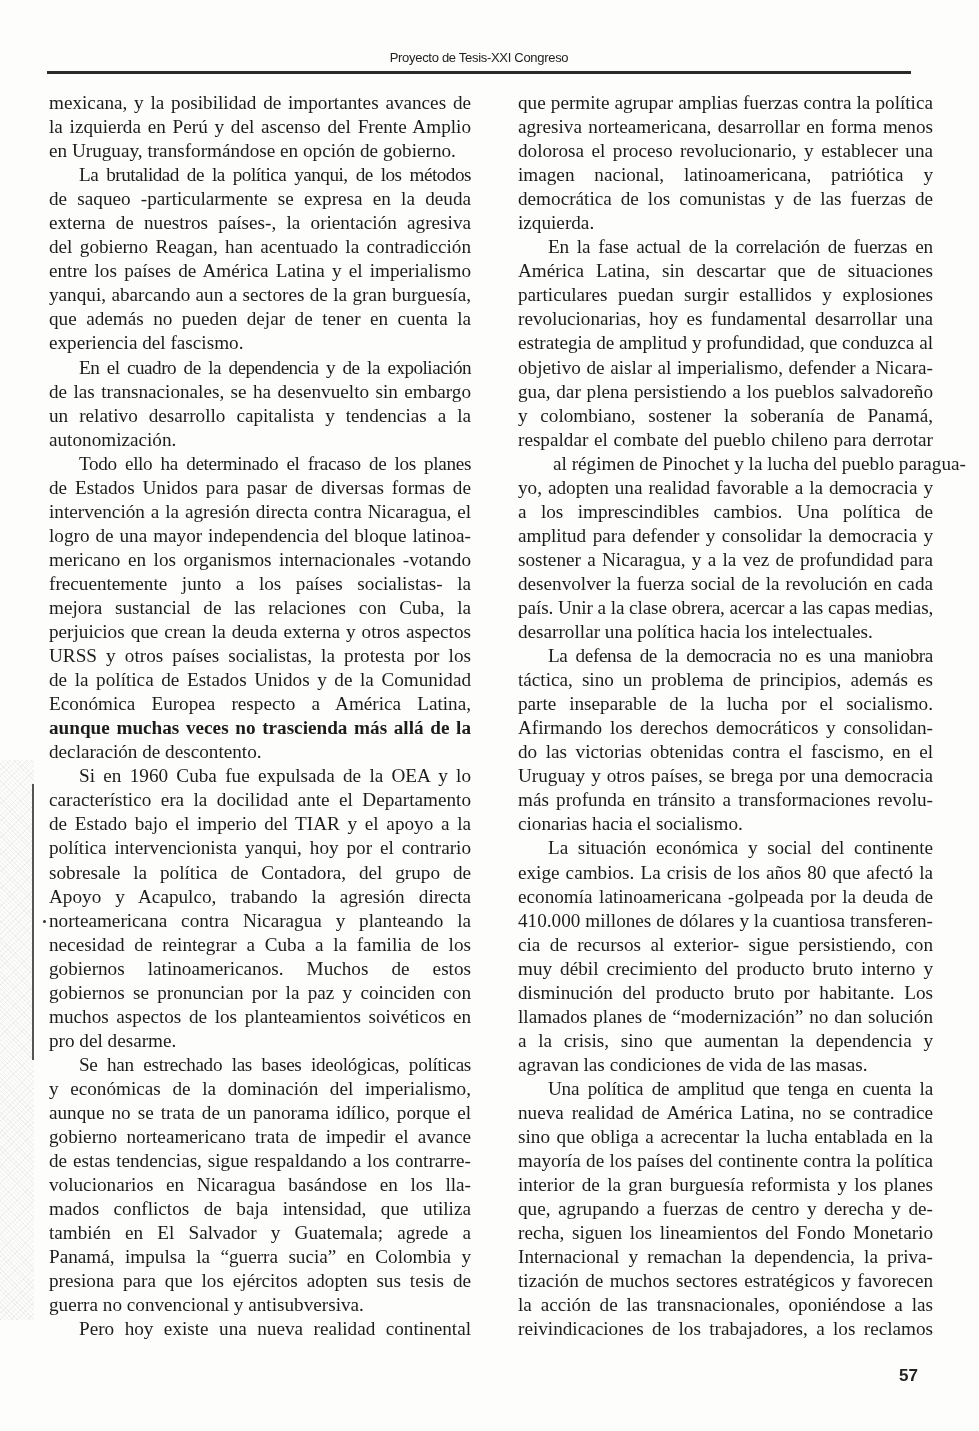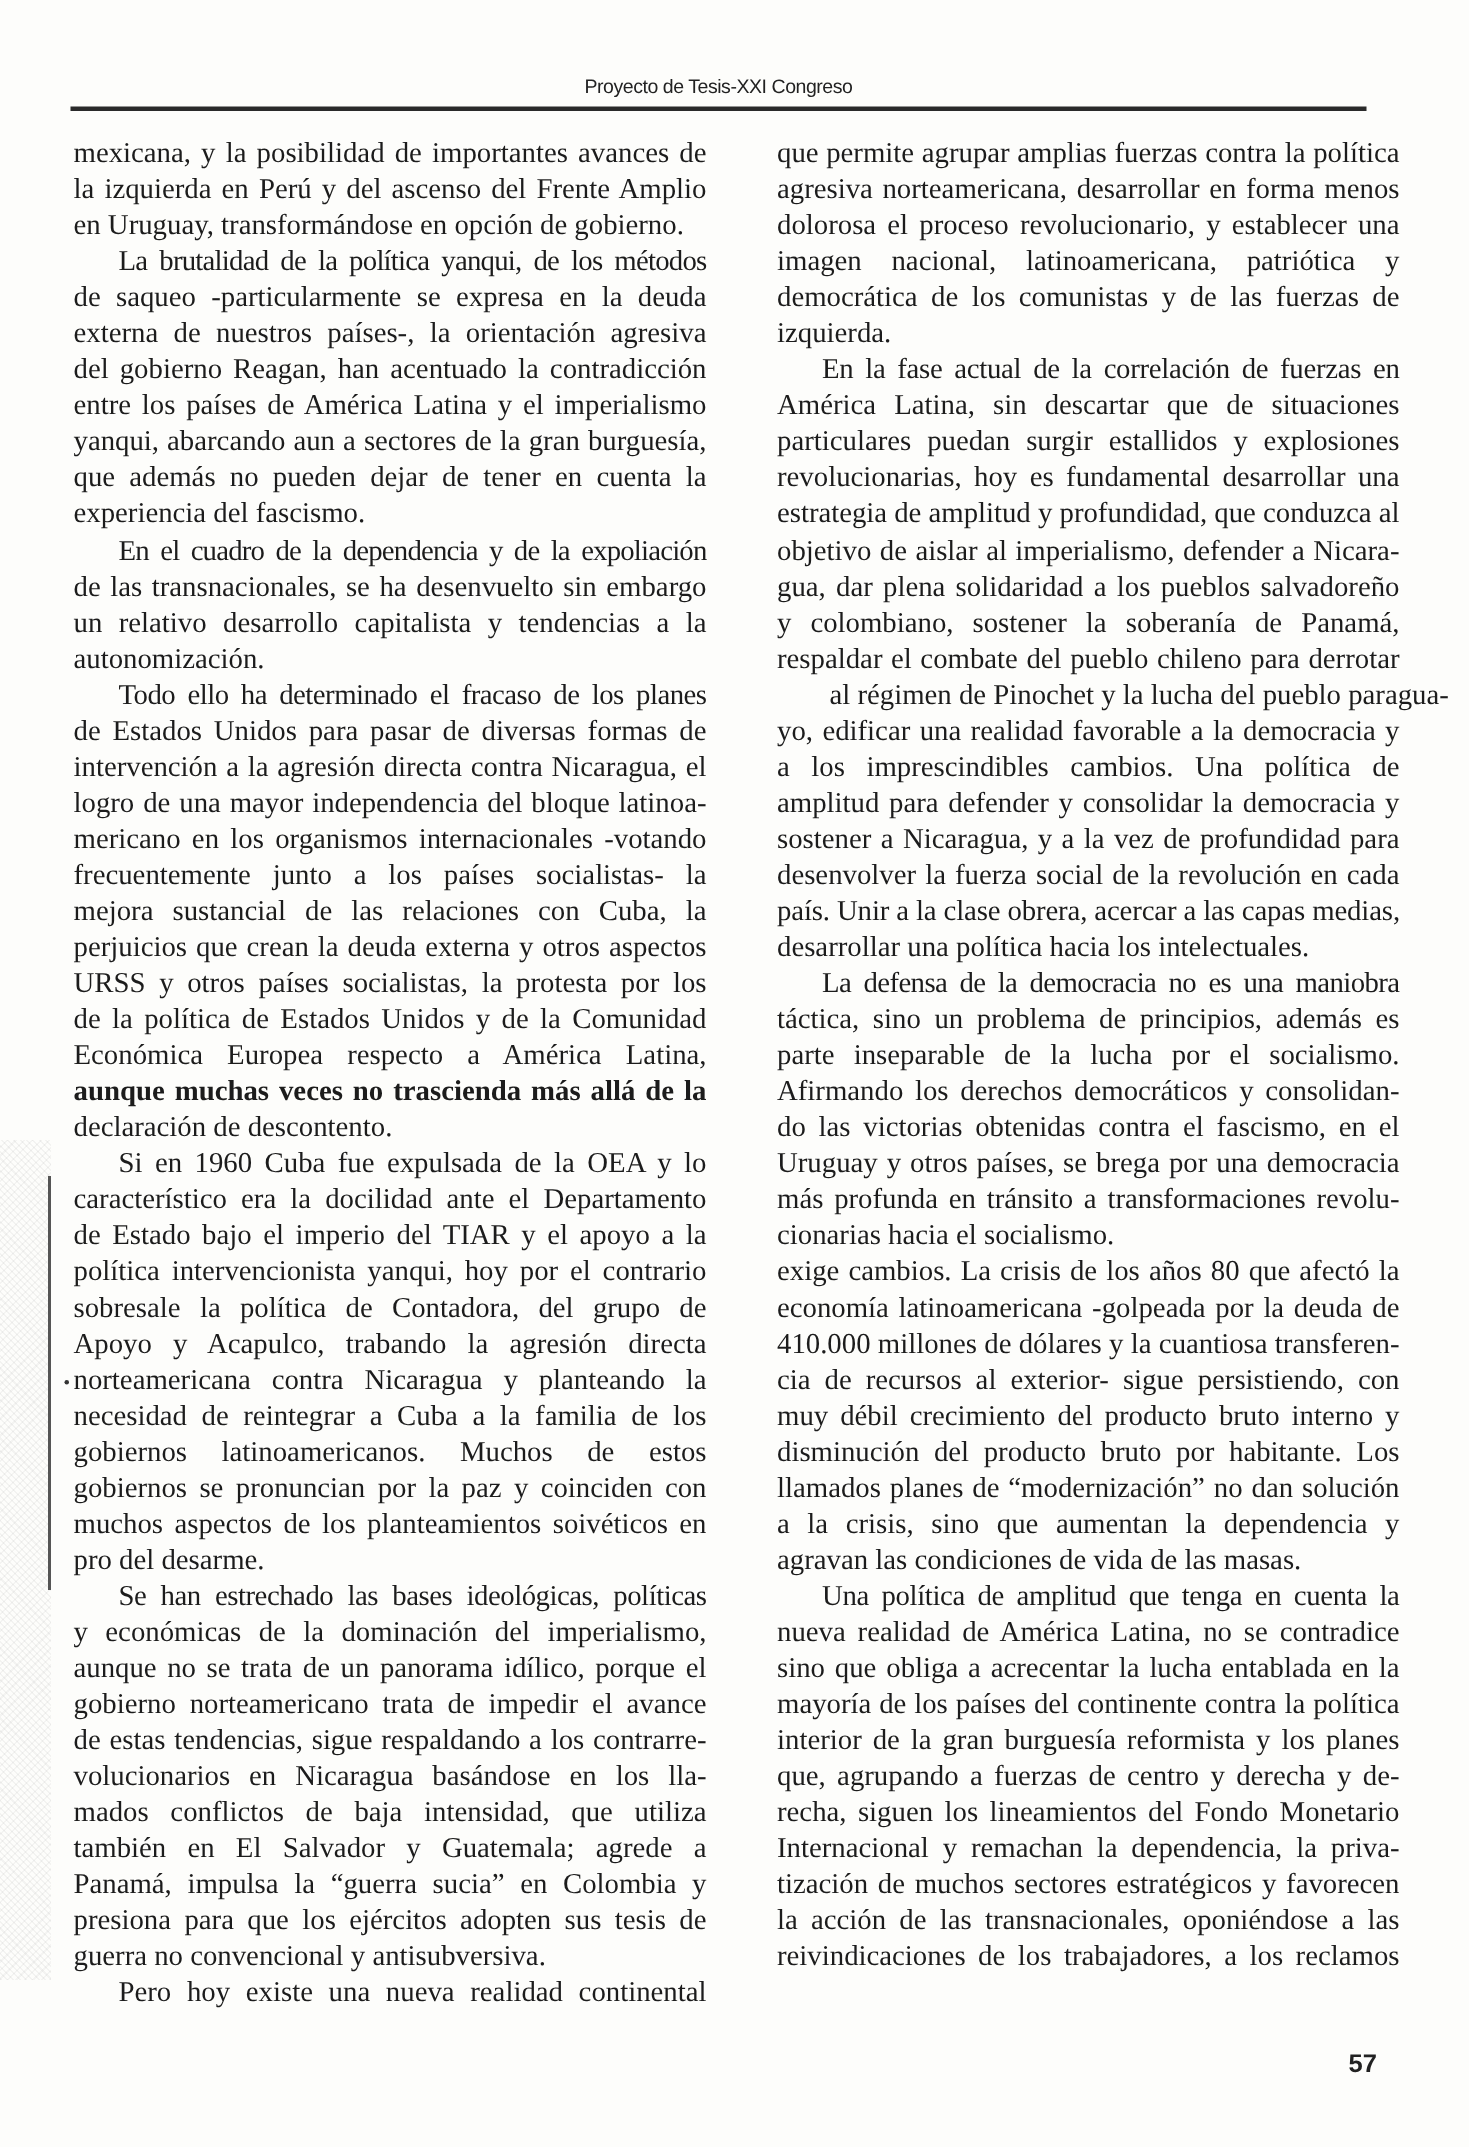--- a/index.html
+++ b/index.html
@@ -122,39 +122,40 @@
     <span class="ln" style="display: block;">dolorosa el proceso revolucionario, y establecer una</span>
     <span class="ln" style="display: block;">imagen nacional, latinoamericana, patriótica y</span>
     <span class="ln" style="display: block;">democrática de los comunistas y de las fuerzas de</span>
     <span class="ln end" style="display: block;">izquierda.</span>
     <span class="ln ind" style="display: block; letter-spacing: -0.204082px;">En la fase actual de la correlación de fuerzas en</span>
     <span class="ln" style="display: block;">América Latina, sin descartar que de situaciones</span>
     <span class="ln" style="display: block;">particulares puedan surgir estallidos y explosiones</span>
     <span class="ln" style="display: block;">revolucionarias, hoy es fundamental desarrollar una</span>
     <span class="ln" style="display: block; letter-spacing: -0.0188679px;">estrategia de amplitud y profundidad, que conduzca al</span>
     <span class="ln" style="display: block;">objetivo de aislar al imperialismo, defender a Nicara-</span>
-    <span class="ln" style="display: block;">gua, dar plena solidaridad a los pueblos salvadoreño</span>
+    <span class="ln" style="display: block;">gua, dar plena persistiendo a los pueblos salvadoreño</span>
     <span class="ln" style="display: block;">y colombiano, sostener la soberanía de Panamá,</span>
     <span class="ln" style="display: block;">respaldar el combate del pueblo chileno para derrotar</span>
     <span class="ln" style="display: block; margin-left: 35px;">al régimen de Pinochet y la lucha del pueblo paragua-</span>
-    <span class="ln" style="display: block;">yo, edificar una realidad favorable a la democracia y</span>
+    <span class="ln" style="display: block;">yo, adopten una realidad favorable a la democracia y</span>
     <span class="ln" style="display: block;">a los imprescindibles cambios. Una política de</span>
     <span class="ln" style="display: block;">amplitud para defender y consolidar la democracia y</span>
     <span class="ln" style="display: block;">sostener a Nicaragua, y a la vez de profundidad para</span>
     <span class="ln" style="display: block;">desenvolver la fuerza social de la revolución en cada</span>
     <span class="ln" style="display: block; letter-spacing: -0.0877193px;">país. Unir a la clase obrera, acercar a las capas medias,</span>
     <span class="ln end" style="display: block;">desarrollar una política hacia los intelectuales.</span>
     <span class="ln ind" style="display: block; letter-spacing: -0.391304px;">La defensa de la democracia no es una maniobra</span>
     <span class="ln" style="display: block;">táctica, sino un problema de principios, además es</span>
     <span class="ln" style="display: block;">parte inseparable de la lucha por el socialismo.</span>
     <span class="ln" style="display: block;">Afirmando los derechos democráticos y consolidan-</span>
     <span class="ln" style="display: block;">do las victorias obtenidas contra el fascismo, en el</span>
     <span class="ln" style="display: block;">Uruguay y otros países, se brega por una democracia</span>
     <span class="ln" style="display: block;">más profunda en tránsito a transformaciones revolu-</span>
     <span class="ln end" style="display: block;">cionarias hacia el socialismo.</span>
+    <span class="ln ind" style="display: block; letter-spacing: -0.0869565px;">La situación económica y social del continente</span>
     <span class="ln" style="display: block;">exige cambios. La crisis de los años 80 que afectó la</span>
     <span class="ln" style="display: block;">economía latinoamericana -golpeada por la deuda de</span>
     <span class="ln" style="display: block;">410.000 millones de dólares y la cuantiosa transferen-</span>
     <span class="ln" style="display: block;">cia de recursos al exterior- sigue persistiendo, con</span>
     <span class="ln" style="display: block;">muy débil crecimiento del producto bruto interno y</span>
     <span class="ln" style="display: block;">disminución del producto bruto por habitante. Los</span>
     <span class="ln" style="display: block;">llamados planes de “modernización” no dan solución</span>
     <span class="ln" style="display: block;">a la crisis, sino que aumentan la dependencia y</span>
     <span class="ln end" style="display: block;">agravan las condiciones de vida de las masas.</span>
     <span class="ln ind" style="display: block; letter-spacing: -0.234043px;">Una política de amplitud que tenga en cuenta la</span>

